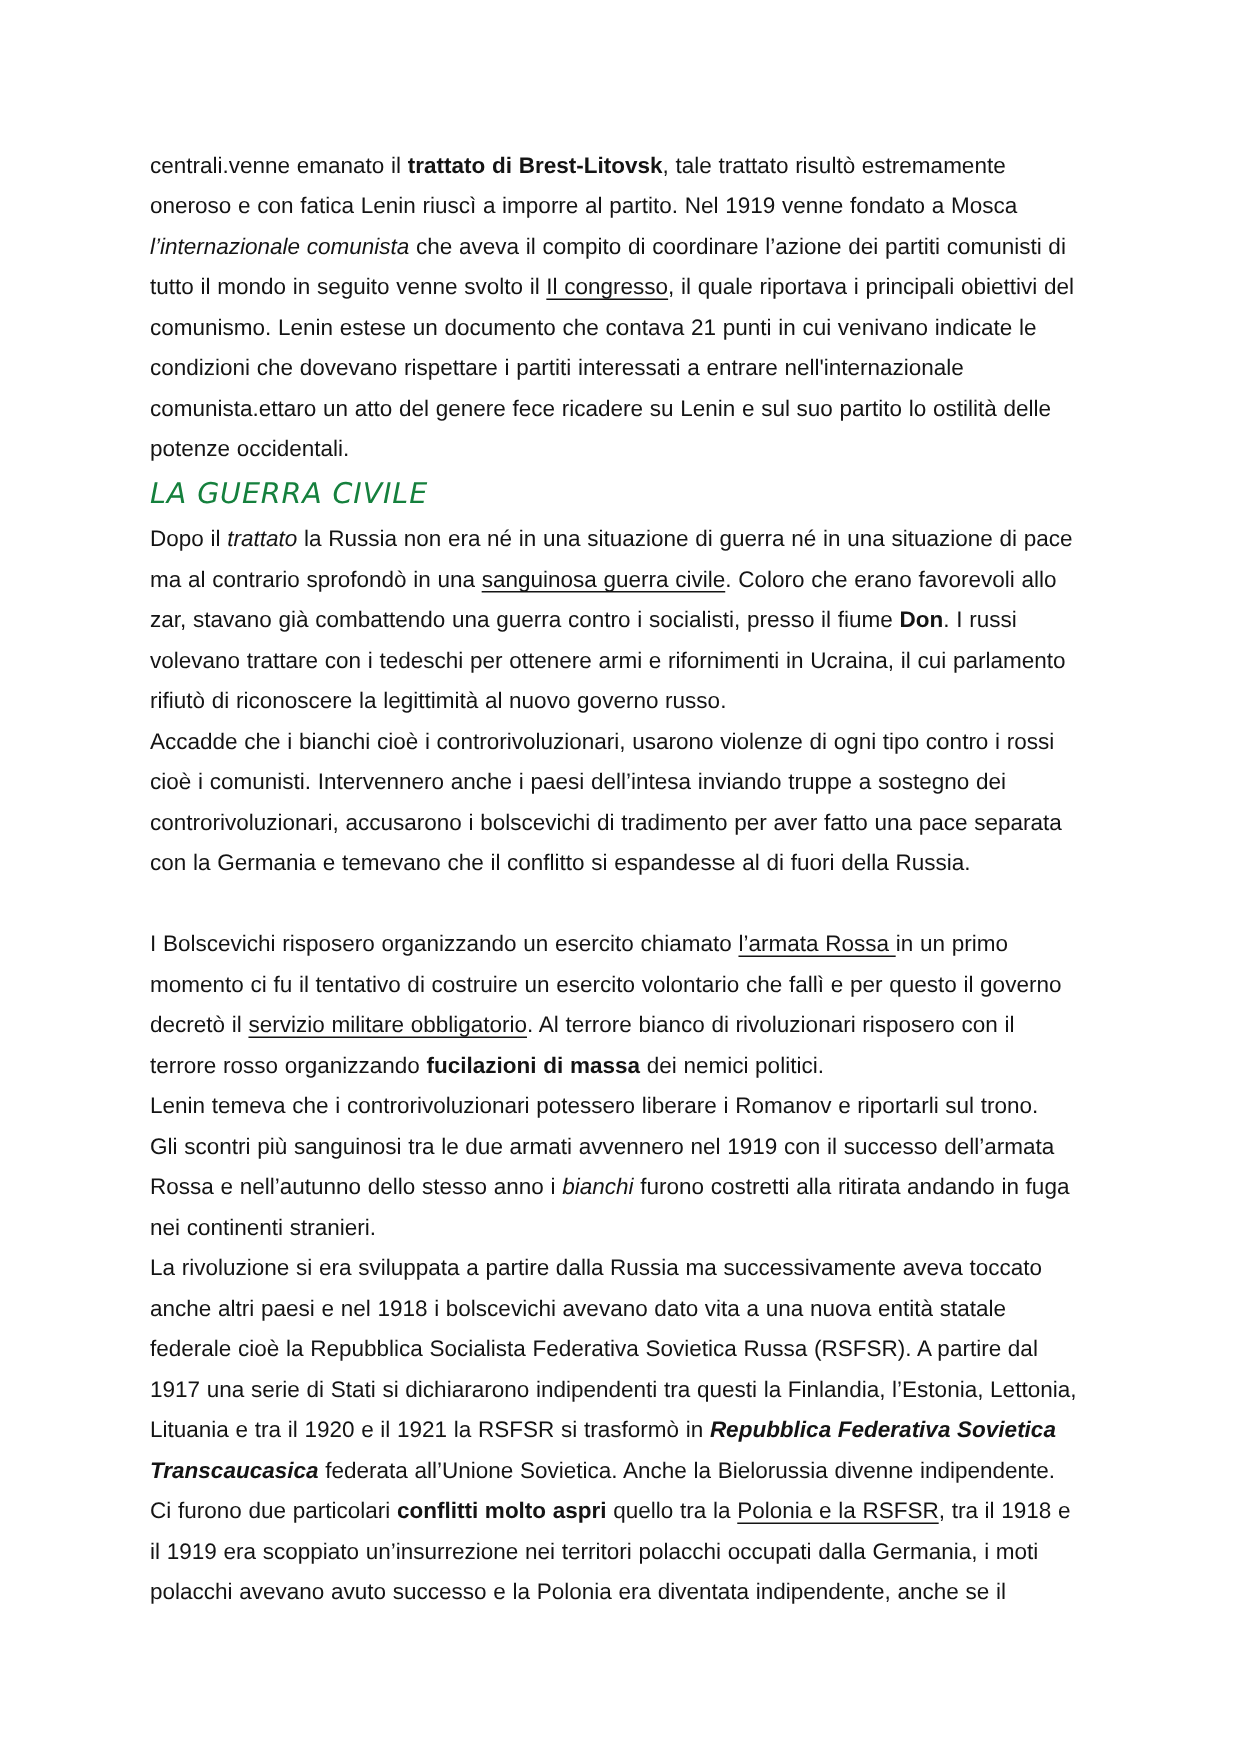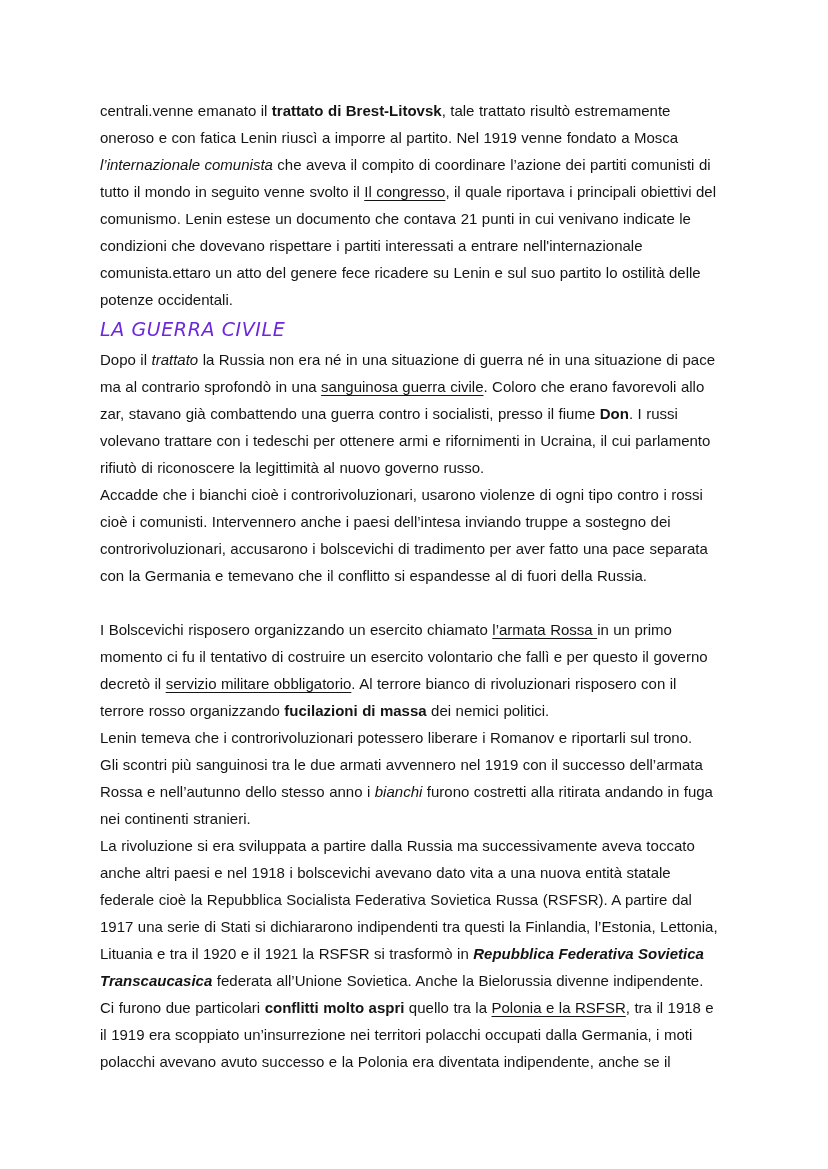--- a/index.html
+++ b/index.html
@@ -36,18 +36,18 @@
   .b { font-weight: 700; }
   .i { font-style: italic; }
   .u { text-decoration: underline; text-underline-offset: 3px; }
 </style>
 </head>
 <body>
 
 <div class="page">
   <div id="doc-content" style="color: rgb(20, 20, 20);">
       <p class="para"><span>centrali.venne emanato il </span><span class="b">trattato di Brest-Litovsk</span><span>, tale trattato risultò estremamente oneroso e con fatica Lenin riuscì a imporre al partito. Nel 1919 venne fondato a Mosca </span><span class="i">l’internazionale comunista</span><span> che aveva il compito di coordinare l’azione dei partiti comunisti di tutto il mondo in seguito venne svolto il </span><span class="u">Il congresso</span><span>, il quale riportava i principali obiettivi del comunismo. Lenin estese un documento che contava 21 punti in cui venivano indicate le condizioni che dovevano rispettare i partiti interessati a entrare nell'internazionale comunista.ettaro un atto del genere fece ricadere su Lenin e sul suo partito lo ostilità delle potenze occidentali.</span></p>
-      <h2 class="heading" style="color: #6d28d9;"><span>LA GUERRA CIVILE</span></h2>
+      <h2 class="heading" style="color: #15803d;"><span>LA GUERRA CIVILE</span></h2>
       <p class="para"><span>Dopo il </span><span class="i">trattato</span><span> la Russia non era né in una situazione di guerra né in una situazione di pace ma al contrario sprofondò in una </span><span class="u">sanguinosa guerra civile</span><span>. Coloro che erano favorevoli allo zar, stavano già combattendo una guerra contro i socialisti, presso il fiume </span><span class="b">Don</span><span>. I russi volevano trattare con i tedeschi per ottenere armi e rifornimenti in Ucraina, il cui parlamento rifiutò di riconoscere la legittimità al nuovo governo russo.</span><br><span>Accadde che i bianchi cioè i controrivoluzionari, usarono violenze di ogni tipo contro i rossi cioè i comunisti. Intervennero anche i paesi dell’intesa inviando truppe a sostegno dei controrivoluzionari, accusarono i bolscevichi di tradimento per aver fatto una pace separata con la Germania e temevano che il conflitto si espandesse al di fuori della Russia.</span></p>
       <div class="spacer"></div>
       <p class="para"><span>I Bolscevichi risposero organizzando un esercito chiamato </span><span class="u">l’armata Rossa </span><span>in un primo momento ci fu il tentativo di costruire un esercito volontario che fallì e per questo il governo decretò il </span><span class="u">servizio militare obbligatorio</span><span>. Al terrore bianco di rivoluzionari risposero con il terrore rosso organizzando </span><span class="b">fucilazioni di massa</span><span> dei nemici politici.</span><br><span>Lenin temeva che i controrivoluzionari potessero liberare i Romanov e riportarli sul trono.</span><br><span>Gli scontri più sanguinosi tra le due armati avvennero nel 1919 con il successo dell’armata Rossa e nell’autunno dello stesso anno i </span><span class="i">bianchi</span><span> furono costretti alla ritirata andando in fuga nei continenti stranieri.</span><br><span>La rivoluzione si era sviluppata a partire dalla Russia ma successivamente aveva toccato anche altri paesi e nel 1918 i bolscevichi avevano dato vita a una nuova entità statale federale cioè la Repubblica Socialista Federativa Sovietica Russa (RSFSR). A partire dal 1917 una serie di Stati si dichiararono indipendenti tra questi la Finlandia, l’Estonia, Lettonia, Lituania e tra il 1920 e il 1921 la RSFSR si trasformò in </span><span class="b i">Repubblica Federativa Sovietica Transcaucasica</span><span> federata all’Unione Sovietica. Anche la Bielorussia divenne indipendente.</span><br><span>Ci furono due particolari </span><span class="b">conflitti molto aspri</span><span> quello tra la </span><span class="u">Polonia e la RSFSR</span><span>, tra il 1918 e il 1919 era scoppiato un’insurrezione nei territori polacchi occupati dalla Germania, i moti polacchi avevano avuto successo e la Polonia era diventata indipendente, anche se il</span></p>
     </div>
 </div>
 
 </body></html>

